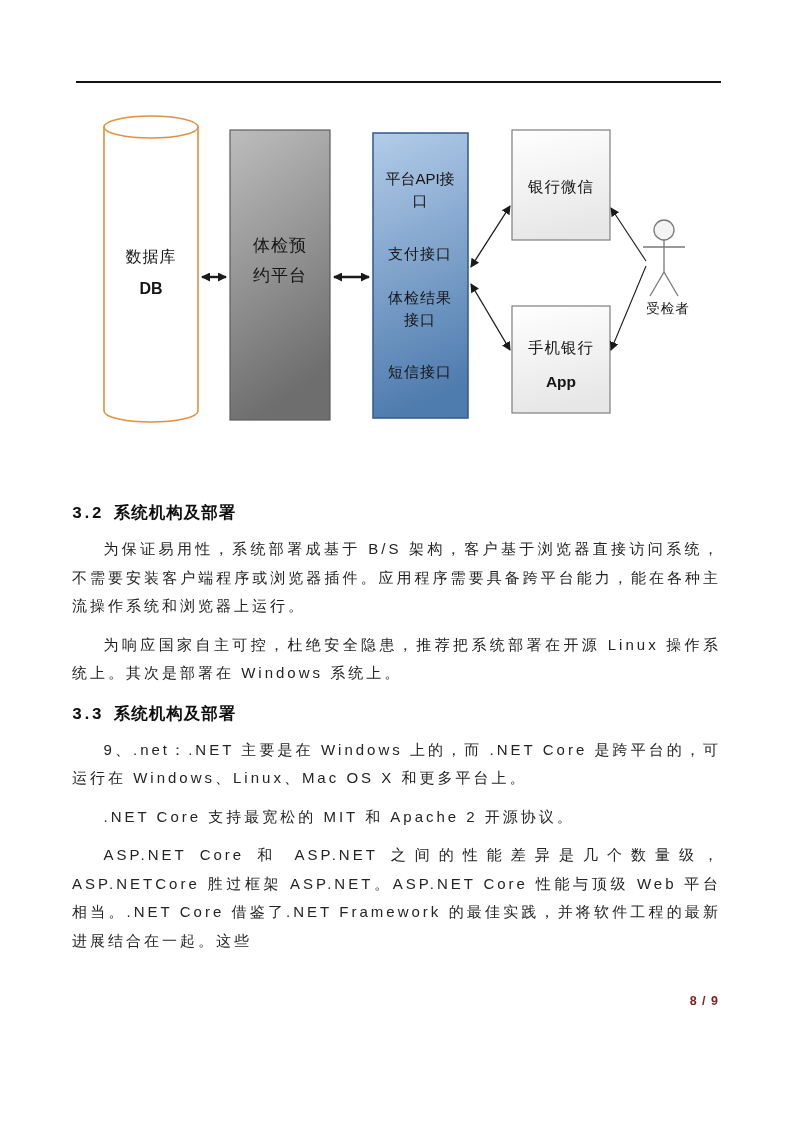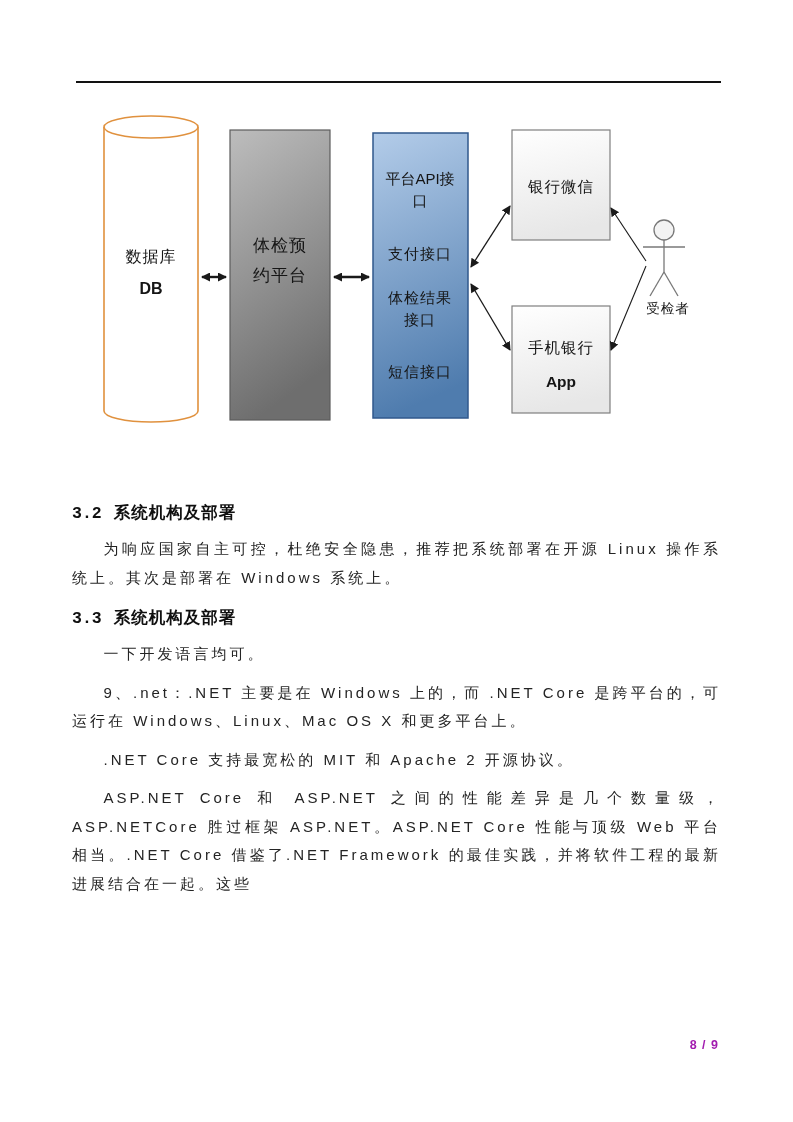--- a/index.html
+++ b/index.html
@@ -29,22 +29,22 @@
   .sec-head .num{letter-spacing:0;margin-right:12px;font-family:Liberation Mono, monospace;}
   .para{
     margin:0 0 10px 0;
     font-size:15px;line-height:28.5px;
     letter-spacing:3px;
     text-align:justify;text-indent:2.1em;
     color:#242424;
   }
   .para:last-child{margin-bottom:10px;}
   .page-num{
-    position:absolute;top:1038px;right:74px;
-    font-size:12.5px;font-weight:bold;letter-spacing:1px;color:#a21caf;
+    position:absolute;top:994px;right:74px;
+    font-size:12.5px;font-weight:bold;letter-spacing:1px;color:#7f1d1d;
   }
   svg text{font-family:"Liberation Sans", sans-serif;fill:#151515;}
 </style>
 </head>
 <body>
 
 <div class="page">
 
   <div class="top-rule"></div>
 
@@ -120,24 +120,24 @@
         <line x1="405" y1="167" x2="444" y2="106" stroke-width="1.3" marker-start="url(#mStart)" marker-end="url(#mEnd)"></line>
         <line x1="405" y1="184" x2="444" y2="250" stroke-width="1.3" marker-start="url(#mStart)" marker-end="url(#mEnd)"></line>
         <line x1="580" y1="161" x2="545" y2="108" stroke-width="1.1" marker-end="url(#mEnd)"></line>
         <line x1="580" y1="166" x2="545" y2="250" stroke-width="1.1" marker-end="url(#mEnd)"></line>
       </g>
     </svg>
   </div>
 
   <div class="text-col">
     <h2 class="sec-head"><span class="num">3.2</span><span>系统机构及部署</span></h2>
+    <p class="para">为保证易用性，系统部署成基于 B/S 架构，客户基于浏览器直接访问系统，不需要安装客户端程序或浏览器插件。应用程序需要具备跨平台能力，能在各种主流操作系统和浏览器上运行。</p>
     <p class="para">为响应国家自主可控，杜绝安全隐患，推荐把系统部署在开源 Linux 操作系统上。其次是部署在 Windows 系统上。</p>
 
     <h2 class="sec-head"><span class="num">3.3</span><span>系统机构及部署</span></h2>
-    <p class="para">一下开发语言均可。</p>
     <p class="para">9、.net：.NET 主要是在 Windows 上的，而 .NET Core 是跨平台的，可运行在 Windows、Linux、Mac OS X 和更多平台上。</p>
     <p class="para">.NET Core 支持最宽松的 MIT 和 Apache 2 开源协议。</p>
     <p class="para">ASP.NET Core 和 ASP.NET 之间的性能差异是几个数量级，ASP.NETCore 胜过框架 ASP.NET。ASP.NET Core 性能与顶级 Web 平台相当。.NET Core 借鉴了.NET Framework 的最佳实践，并将软件工程的最新进展结合在一起。这些</p>
   </div>
 
   <div class="page-num">8 / 9</div>
 
 </div>
 
 </body></html>

